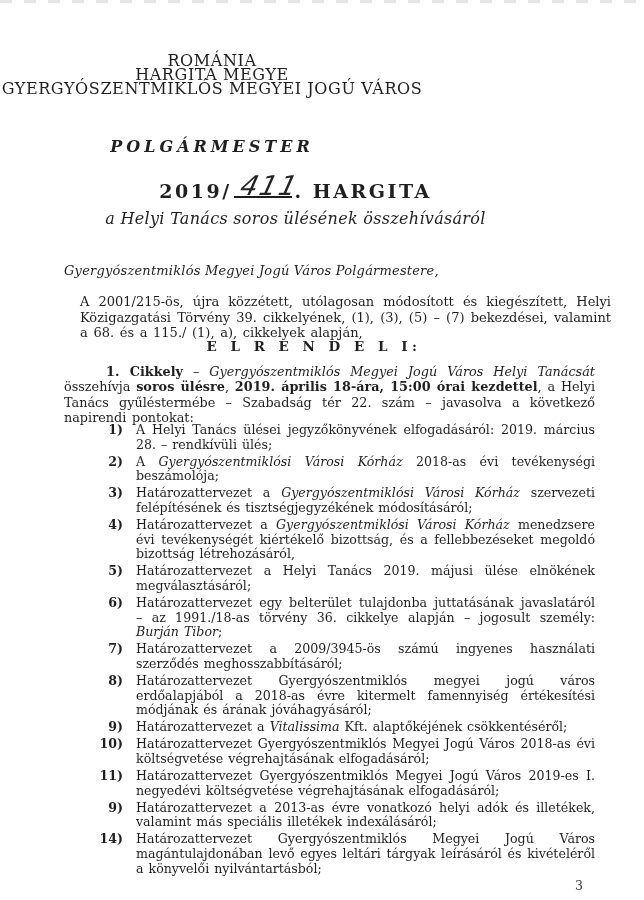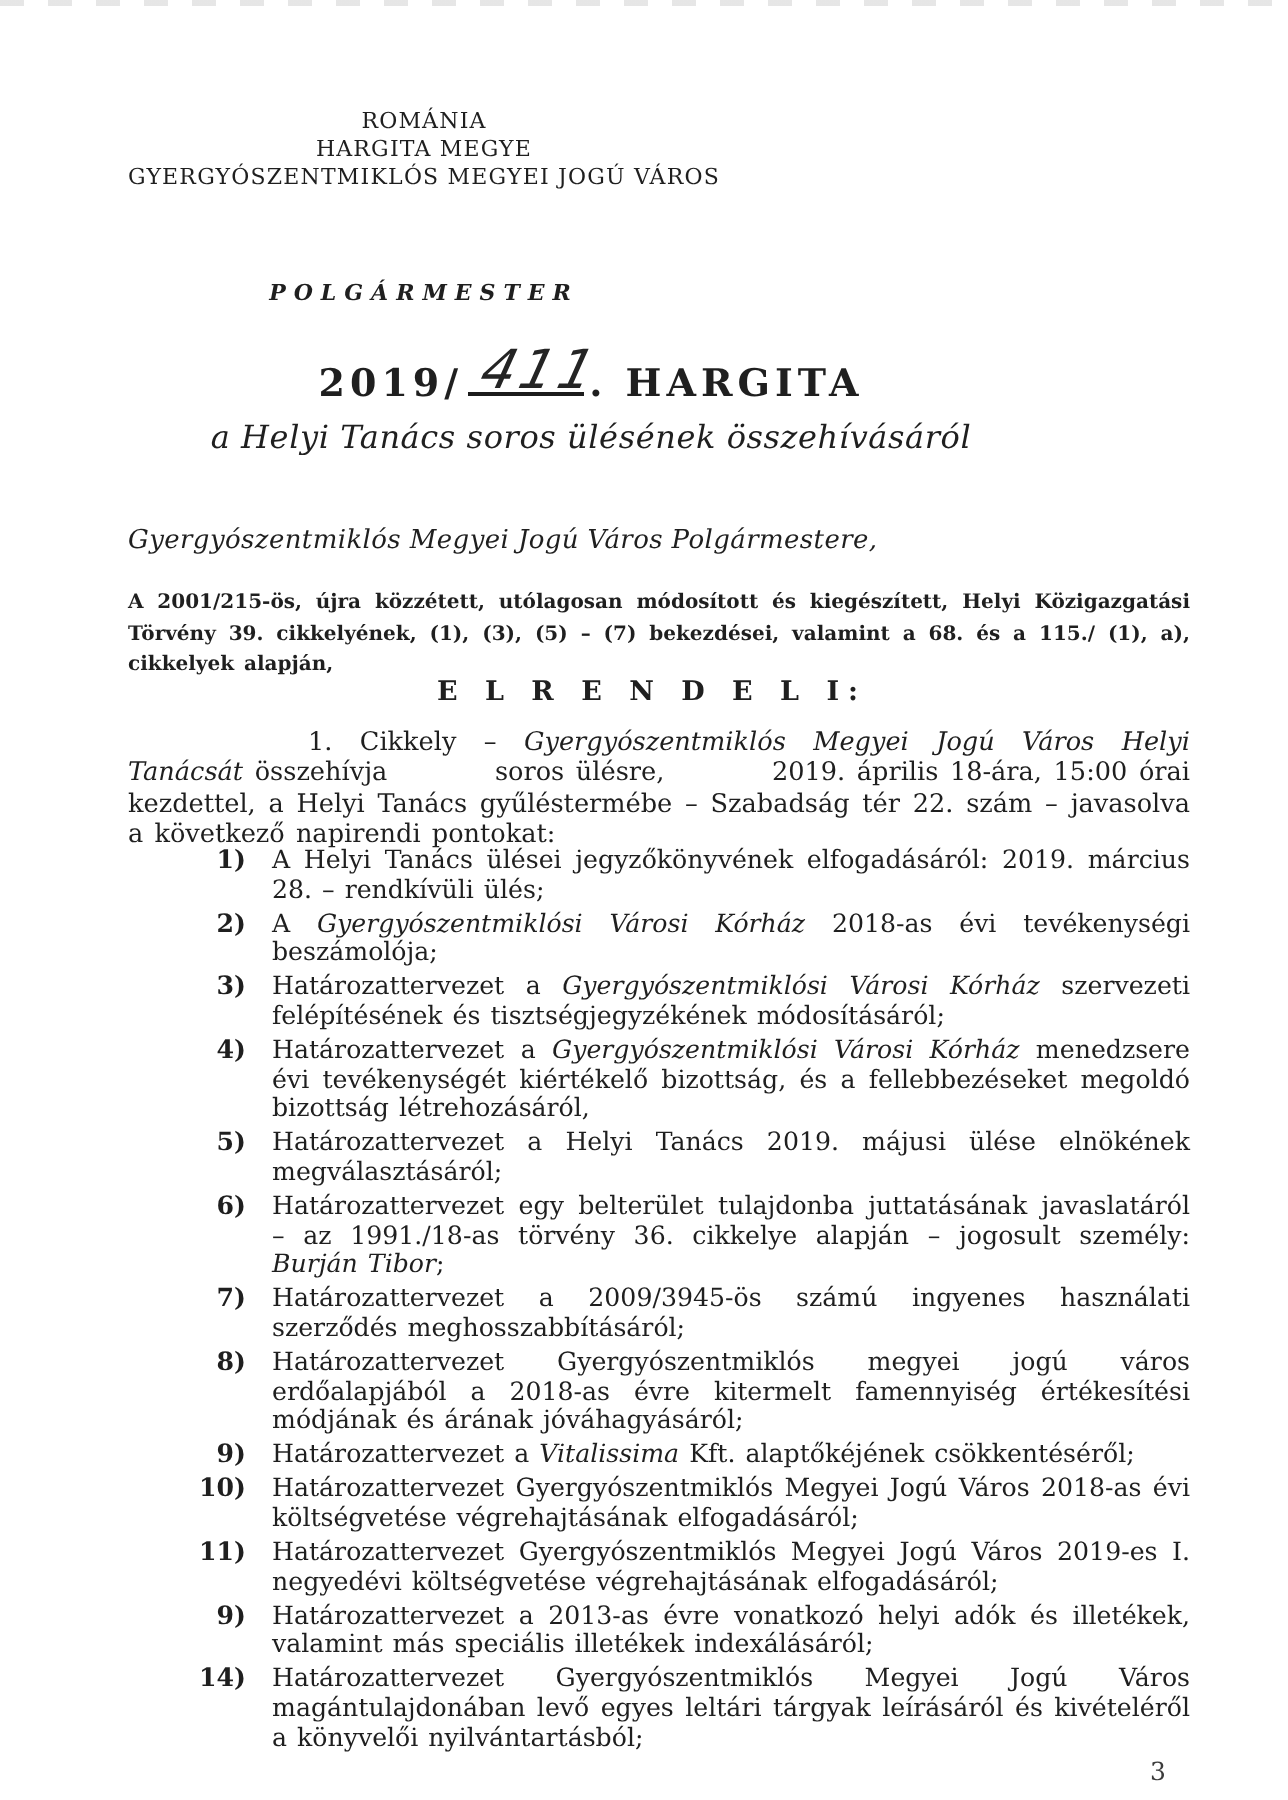--- a/index.html
+++ b/index.html
@@ -9,21 +9,21 @@
     font-family:"DejaVu Serif", serif;
   }
   .top-edge{
     position:absolute;top:0;left:0;width:644px;height:3px;
     background:repeating-linear-gradient(90deg, rgba(110,110,110,.38) 0 12px, rgba(0,0,0,0) 12px 24px);
     opacity:.45;
   }
   
   .letterhead{
     position:absolute;top:54px;left:0;width:424px;
-    text-align:center;font-size:11px;line-height:14.2px;letter-spacing:.6px;
+    text-align:center;font-size:16px;line-height:14.2px;letter-spacing:.6px;
   }
   .lh-office{
     font-weight:bold;font-style:italic;letter-spacing:4px;margin-top:43px;
   }
   
   .title-block{position:absolute;top:176px;left:0;width:591px;text-align:center;}
   .doc-title{
     font-size:19px;font-weight:bold;letter-spacing:2.5px;height:26px;
   }
   .hand-wrap{
@@ -38,44 +38,44 @@
   }
   .doc-subtitle{
     margin-top:7px;font-style:italic;font-size:16px;letter-spacing:.3px;
   }
   
   .salutation{
     position:absolute;top:263px;left:64px;margin:0;
     font-style:italic;font-size:13px;letter-spacing:.2px;text-align:center;
   }
   .legal-basis{
-    position:absolute;top:294px;left:64px;width:531px;margin:0;
-    font-size:10px;line-height:15.5px;text-align:justify;word-spacing:1.5px;font-weight:bold;
+    position:absolute;top:294px;left:80px;width:531px;margin:0;
+    font-size:13px;line-height:15.5px;text-align:justify;word-spacing:1.5px;
   }
   .decree-heading{
     position:absolute;top:338px;left:0;width:628px;text-align:center;
-    font-weight:bold;font-size:13.5px;letter-spacing:4.5px;padding-left:12px;
+    font-weight:bold;font-size:13.5px;letter-spacing:4.5px;
   }
   .article1{
     position:absolute;top:364px;left:64px;width:531px;margin:0;
     font-size:12.8px;line-height:15.3px;text-align:justify;text-indent:42px;
     word-spacing:1.5px;
   }
   
   .agenda{
     position:absolute;top:423px;left:64px;width:531px;margin:0;padding:0;
     list-style:none;font-size:12.6px;line-height:14.6px;
   }
   .agenda-item{display:flex;margin:0 0 2.5px 0;}
   .agenda-item .num{
     flex:0 0 59px;text-align:right;padding-right:13px;font-weight:bold;
   }
   .agenda-item .txt{flex:1;text-align:justify;word-spacing:1px;}
   .run-italic{font-style:italic;}
-  .run-bold{font-weight:normal;margin-left:48px;}
+  .run-bold{font-weight:bold;}
   .page-number{
     position:absolute;top:878px;left:575px;
     font-size:12.5px;color:#3c3c3c;
   }
 </style>
 </head>
 <body>
 
 <div class="top-edge"></div>
 

